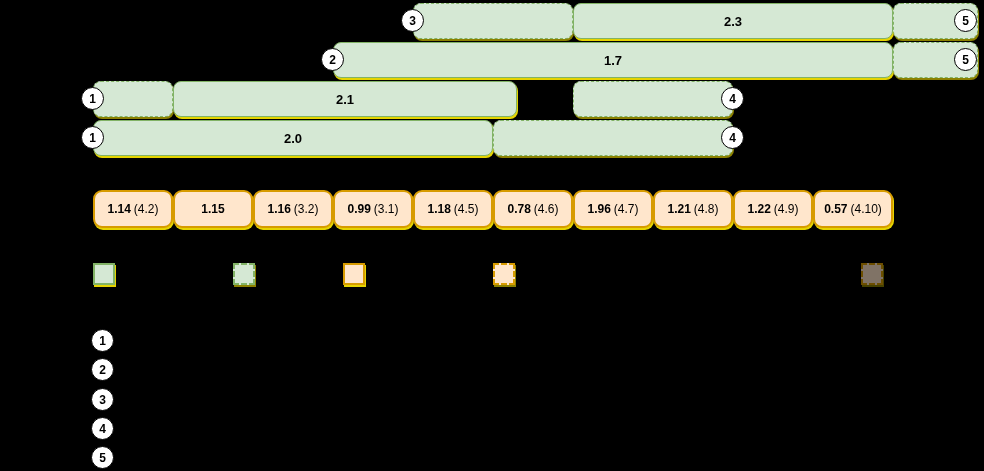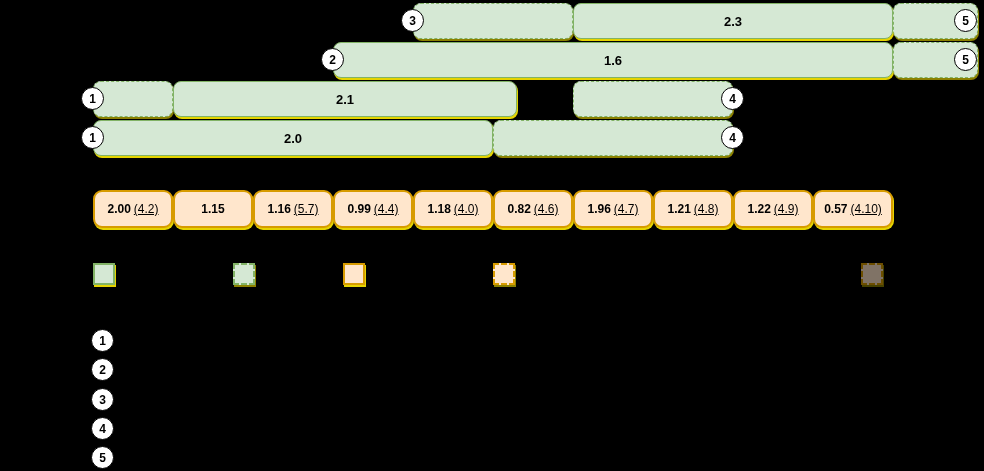--- a/index.html
+++ b/index.html
@@ -27,21 +27,21 @@
   
   .versions-row{position:absolute;left:93px;top:190px;display:flex;}
   .vbox{
     box-sizing:border-box;width:80px;height:38px;flex:0 0 80px;
     background:#ffe6cc;border:2px solid #d79b00;border-radius:9px;
     display:flex;align-items:center;justify-content:center;
     font-size:12px;box-shadow:1px 2px 0 rgba(255,235,0,0.9);
   }
   .vbox.dashed{border-style:dashed;box-shadow:1px 2px 0 rgba(255,235,0,0.55);}
   .vbox b{font-weight:bold;}
-  .vbox .os{margin-left:3px;text-decoration:underline;}
+  .vbox .os{margin-left:3px;}
   .vbox .os:empty{margin-left:0;}
   
   .swatch{
     position:absolute;top:263px;width:22px;height:22px;box-sizing:border-box;
     box-shadow:1px 2px 0 rgba(255,235,0,0.9);
   }
   .swatch.green{background:#d5e8d4;border:2px solid #82b366;}
   .swatch.orange{background:#ffe6cc;border:2px solid #d79b00;}
   .swatch.dashed{border-style:dashed;box-shadow:1px 2px 0 rgba(255,235,0,0.55);}
   .swatch.faint{opacity:0.5;}
@@ -64,21 +64,21 @@
   </div>
   <div class="seg dashed" style="left:893px;top:3px;width:85px;"></div>
   <div class="marker" style="left:401px;top:9px;">
     <span>3</span>
   </div>
   <div class="marker" style="left:954px;top:9px;">
     <span>5</span>
   </div>
 
   <div class="seg" style="left:333px;top:42px;width:560px;">
-    <span class="bar-label">1.6</span>
+    <span class="bar-label">1.7</span>
   </div>
   <div class="seg dashed" style="left:893px;top:42px;width:85px;"></div>
   <div class="marker" style="left:321px;top:48px;">
     <span>2</span>
   </div>
   <div class="marker" style="left:954px;top:48px;">
     <span>5</span>
   </div>
 
   <div class="seg dashed" style="left:93px;top:81px;width:80px;"></div>
@@ -99,41 +99,41 @@
   <div class="seg dashed" style="left:493px;top:120px;width:240px;"></div>
   <div class="marker" style="left:81px;top:126px;">
     <span>1</span>
   </div>
   <div class="marker" style="left:721px;top:126px;">
     <span>4</span>
   </div>
 
   <div class="versions-row">
     <div class="vbox">
-      <b>2.00</b>
+      <b>1.14</b>
         <span class="os">(4.2)</span>
     </div>
     <div class="vbox">
       <b>1.15</b>
         <span class="os"></span>
     </div>
     <div class="vbox">
       <b>1.16</b>
-        <span class="os">(5.7)</span>
+        <span class="os">(3.2)</span>
     </div>
     <div class="vbox">
       <b>0.99</b>
-        <span class="os">(4.4)</span>
+        <span class="os">(3.1)</span>
     </div>
     <div class="vbox">
       <b>1.18</b>
-        <span class="os">(4.0)</span>
+        <span class="os">(4.5)</span>
     </div>
     <div class="vbox">
-      <b>0.82</b>
+      <b>0.78</b>
         <span class="os">(4.6)</span>
     </div>
     <div class="vbox">
       <b>1.96</b>
         <span class="os">(4.7)</span>
     </div>
     <div class="vbox">
       <b>1.21</b>
         <span class="os">(4.8)</span>
     </div>

